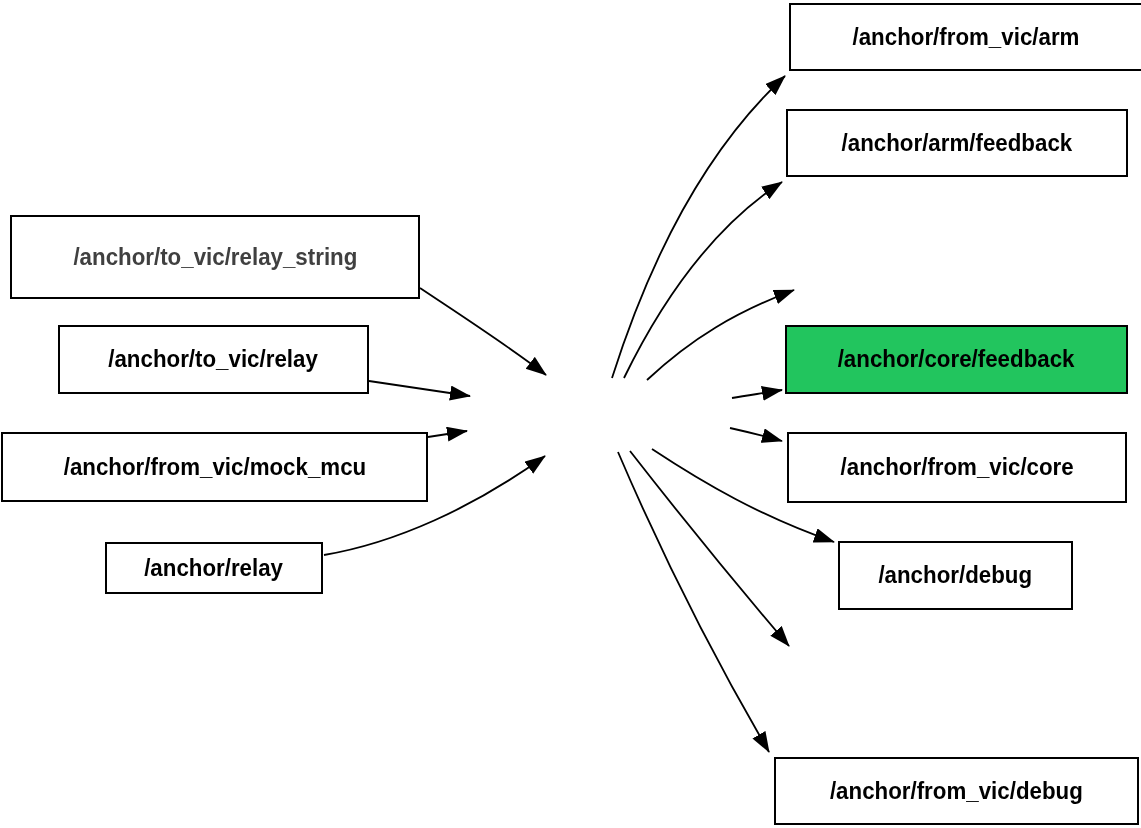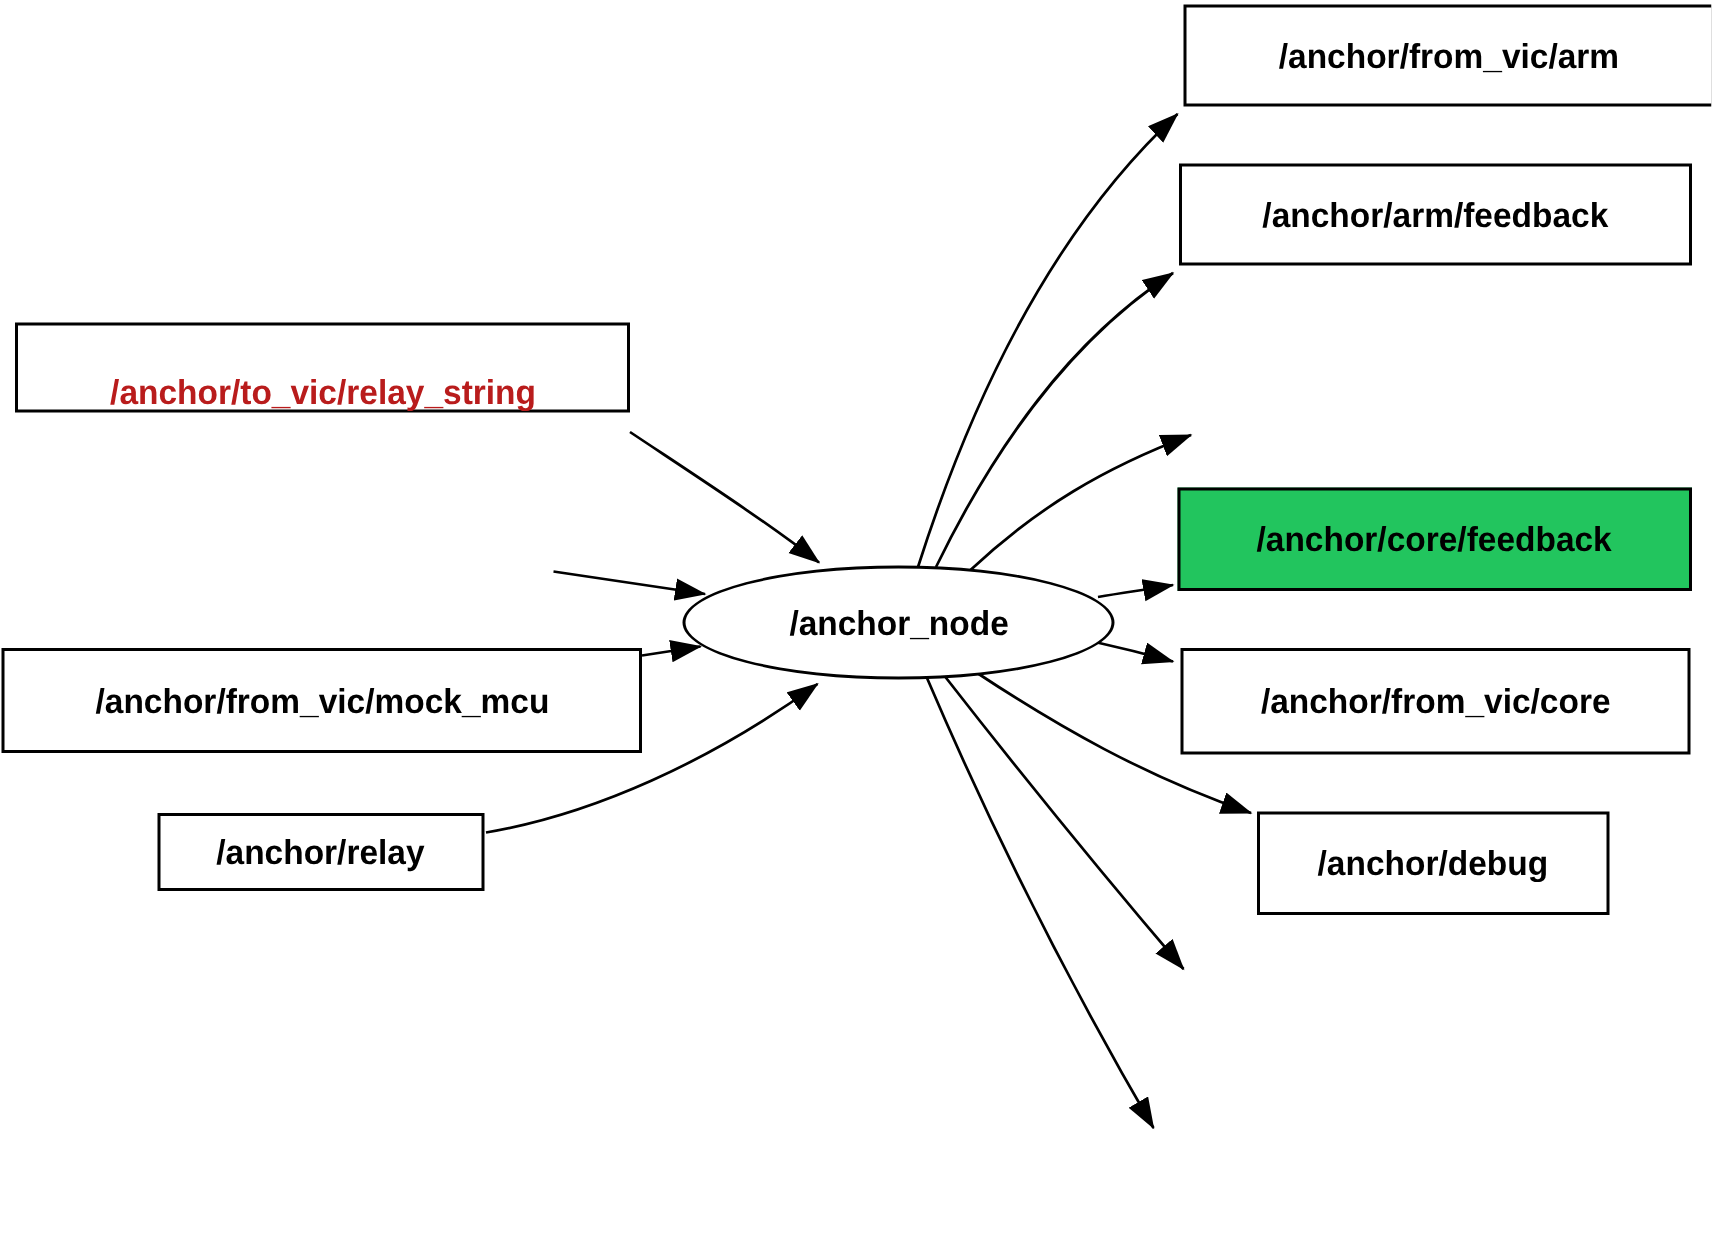--- a/index.html
+++ b/index.html
@@ -48,25 +48,25 @@
       <path d="M324,555 C395,543 473,508 545,456" fill="none" stroke="#000000" stroke-width="1.8" marker-end="url(#arrow)"></path>
       <path d="M612,378 C647,268 700,155 785,76" fill="none" stroke="#000000" stroke-width="1.8" marker-end="url(#arrow)"></path>
       <path d="M624,378 C663,298 713,227 782,182" fill="none" stroke="#000000" stroke-width="1.8" marker-end="url(#arrow)"></path>
       <path d="M647,380 C692,338 736,312 794,290" fill="none" stroke="#000000" stroke-width="1.8" marker-end="url(#arrow)"></path>
       <path d="M732,398 C749,395 765,393 782,390" fill="none" stroke="#000000" stroke-width="1.8" marker-end="url(#arrow)"></path>
       <path d="M730,428 C748,432 764,436 782,441" fill="none" stroke="#000000" stroke-width="1.8" marker-end="url(#arrow)"></path>
       <path d="M652,449 C705,484 762,517 834,542" fill="none" stroke="#000000" stroke-width="1.8" marker-end="url(#arrow)"></path>
       <path d="M630,451 C683,519 736,584 789,646" fill="none" stroke="#000000" stroke-width="1.8" marker-end="url(#arrow)"></path>
       <path d="M618,452 C662,555 713,656 769,752" fill="none" stroke="#000000" stroke-width="1.8" marker-end="url(#arrow)"></path>
     </svg>
-<div class="node ellipse" style="left: 455px; top: 377px; width: 288px; height: 76px; color: rgb(0, 0, 0); background: rgb(255, 255, 255); border-color: rgb(0, 0, 0);">
-      <span class="label">/anchor_node</span>
+    <div class="node box" style="left: 10px; top: 215px; width: 410px; height: 84px; color: #404040; background: rgb(255, 255, 255); border-color: rgb(0, 0, 0);">
+      <span class="label">/anchor/to_vic/relay_string</span>
     </div>
-    <div class="node box" style="left: 10px; top: 215px; width: 410px; height: 60px; color: #b91c1c; background: rgb(255, 255, 255); border-color: rgb(0, 0, 0); align-items: flex-end;">
-      <span class="label">/anchor/to_vic/relay_string</span>
+    <div class="node box" style="left: 58px; top: 325px; width: 311px; height: 69px; color: rgb(0, 0, 0); background: rgb(255, 255, 255); border-color: rgb(0, 0, 0);">
+      <span class="label">/anchor/to_vic/relay</span>
     </div>
     <div class="node box" style="left: 1px; top: 432px; width: 427px; height: 70px; color: rgb(0, 0, 0); background: rgb(255, 255, 255); border-color: rgb(0, 0, 0);">
       <span class="label">/anchor/from_vic/mock_mcu</span>
     </div>
     <div class="node box" style="left: 105px; top: 542px; width: 218px; height: 52px; color: rgb(0, 0, 0); background: rgb(255, 255, 255); border-color: rgb(0, 0, 0);">
       <span class="label">/anchor/relay</span>
     </div>
     <div class="node box" style="left: 789px; top: 3px; width: 354px; height: 68px; color: rgb(0, 0, 0); background: rgb(255, 255, 255); border-color: rgb(0, 0, 0);">
       <span class="label">/anchor/from_vic/arm</span>
     </div>
@@ -75,13 +75,16 @@
     </div>
     <div class="node box" style="left: 785px; top: 325px; width: 343px; height: 69px; color: rgb(0, 0, 0); background: #22c55e; border-color: rgb(0, 0, 0);">
       <span class="label">/anchor/core/feedback</span>
     </div>
     <div class="node box" style="left: 787px; top: 432px; width: 340px; height: 71px; color: rgb(0, 0, 0); background: rgb(255, 255, 255); border-color: rgb(0, 0, 0);">
       <span class="label">/anchor/from_vic/core</span>
     </div>
     <div class="node box" style="left: 838px; top: 541px; width: 235px; height: 69px; color: rgb(0, 0, 0); background: rgb(255, 255, 255); border-color: rgb(0, 0, 0);">
       <span class="label">/anchor/debug</span>
     </div>
+    <div class="node box" style="left: 774px; top: 757px; width: 365px; height: 68px; color: rgb(0, 0, 0); background: rgb(255, 255, 255); border-color: rgb(0, 0, 0);">
+      <span class="label">/anchor/from_vic/debug</span>
+    </div>
   </div>
 
 </body></html>

